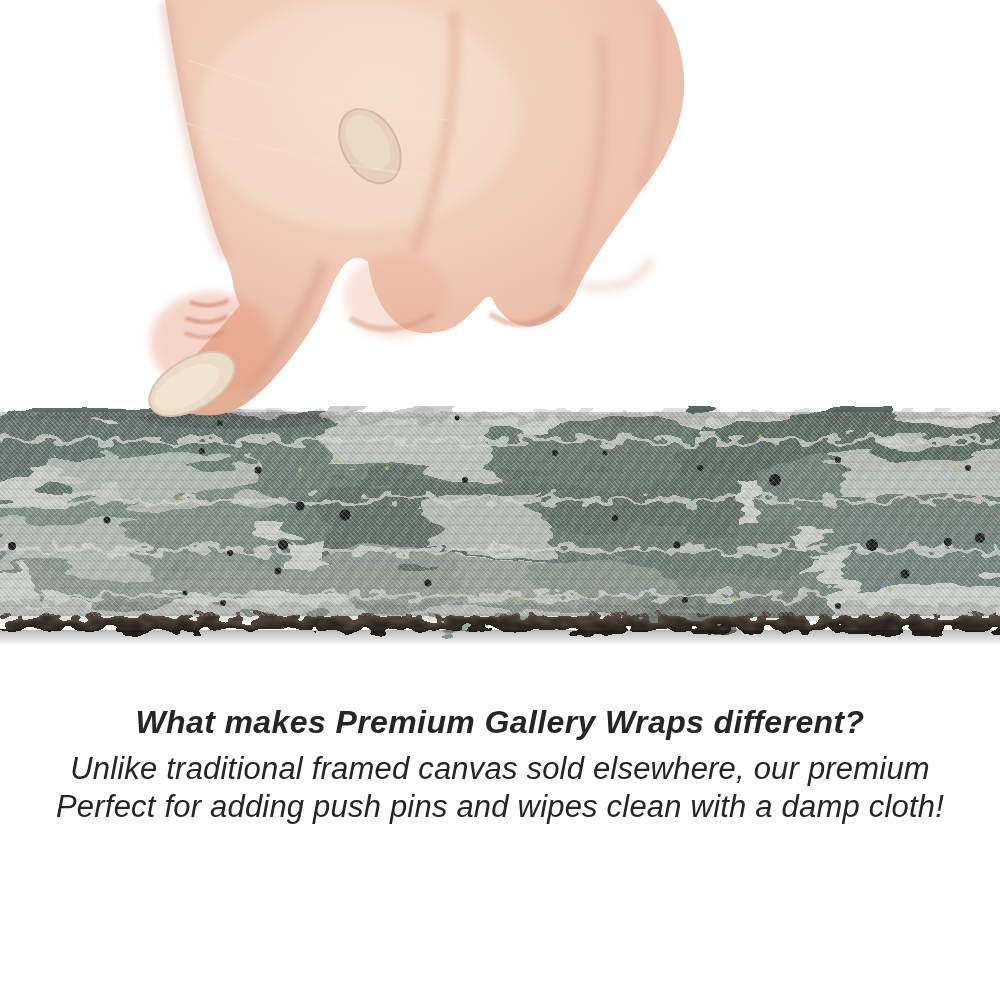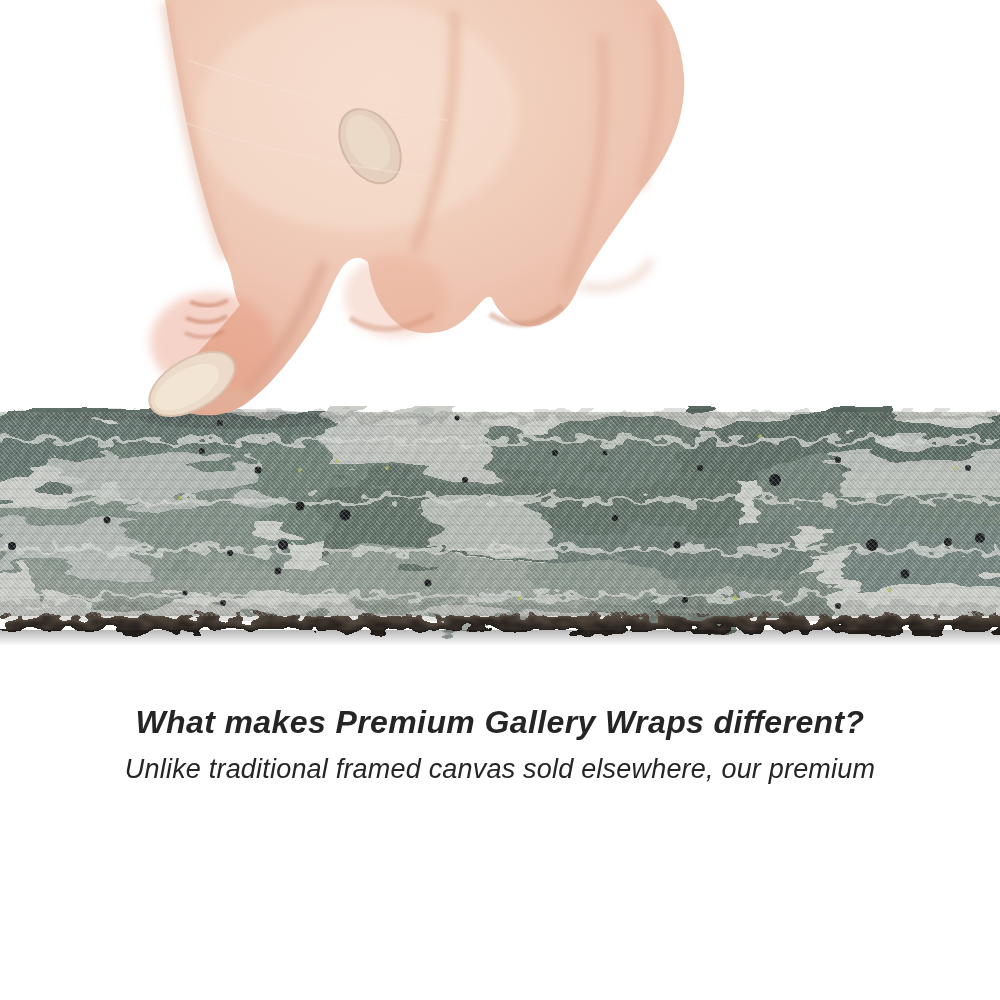--- a/index.html
+++ b/index.html
@@ -38,21 +38,21 @@
   
   .copy{
     position:absolute;left:10px;top:702px;width:980px;z-index:2;
     text-align:center;color:var(--text);font-style:italic;
   }
   .copy h2{
     font-size:32px;line-height:40px;font-weight:700;
     letter-spacing:.4px;margin:0 0 8px 0;
   }
   .copy .ln{
-    font-size:27px;line-height:38px;font-weight:400;
+    font-size:31px;line-height:38px;font-weight:400;
     letter-spacing:.2px;white-space:nowrap;
   }
 </style>
 </head>
 <body>
 
 <div class="stage">
 
   <svg class="hand" viewBox="0 0 580 422" aria-hidden="true">
     <defs>
@@ -228,15 +228,16 @@
       <rect x="0" y="210" width="1000" height="15" fill="url(#edgeGrad)" filter="url(#disp2)"></rect>
 
       <rect x="0" y="224" width="1000" height="16" fill="url(#shadowGrad)"></rect>
     </svg>
     <div class="weave"></div>
   </div>
 
   <div class="copy">
     <h2>What makes Premium Gallery Wraps different?</h2>
     <p class="ln">Unlike traditional framed canvas sold elsewhere, our premium</p>
+    <p class="ln">Perfect for adding push pins and wipes clean with a damp cloth!</p>
   </div>
 
 </div>
 
 </body></html>

